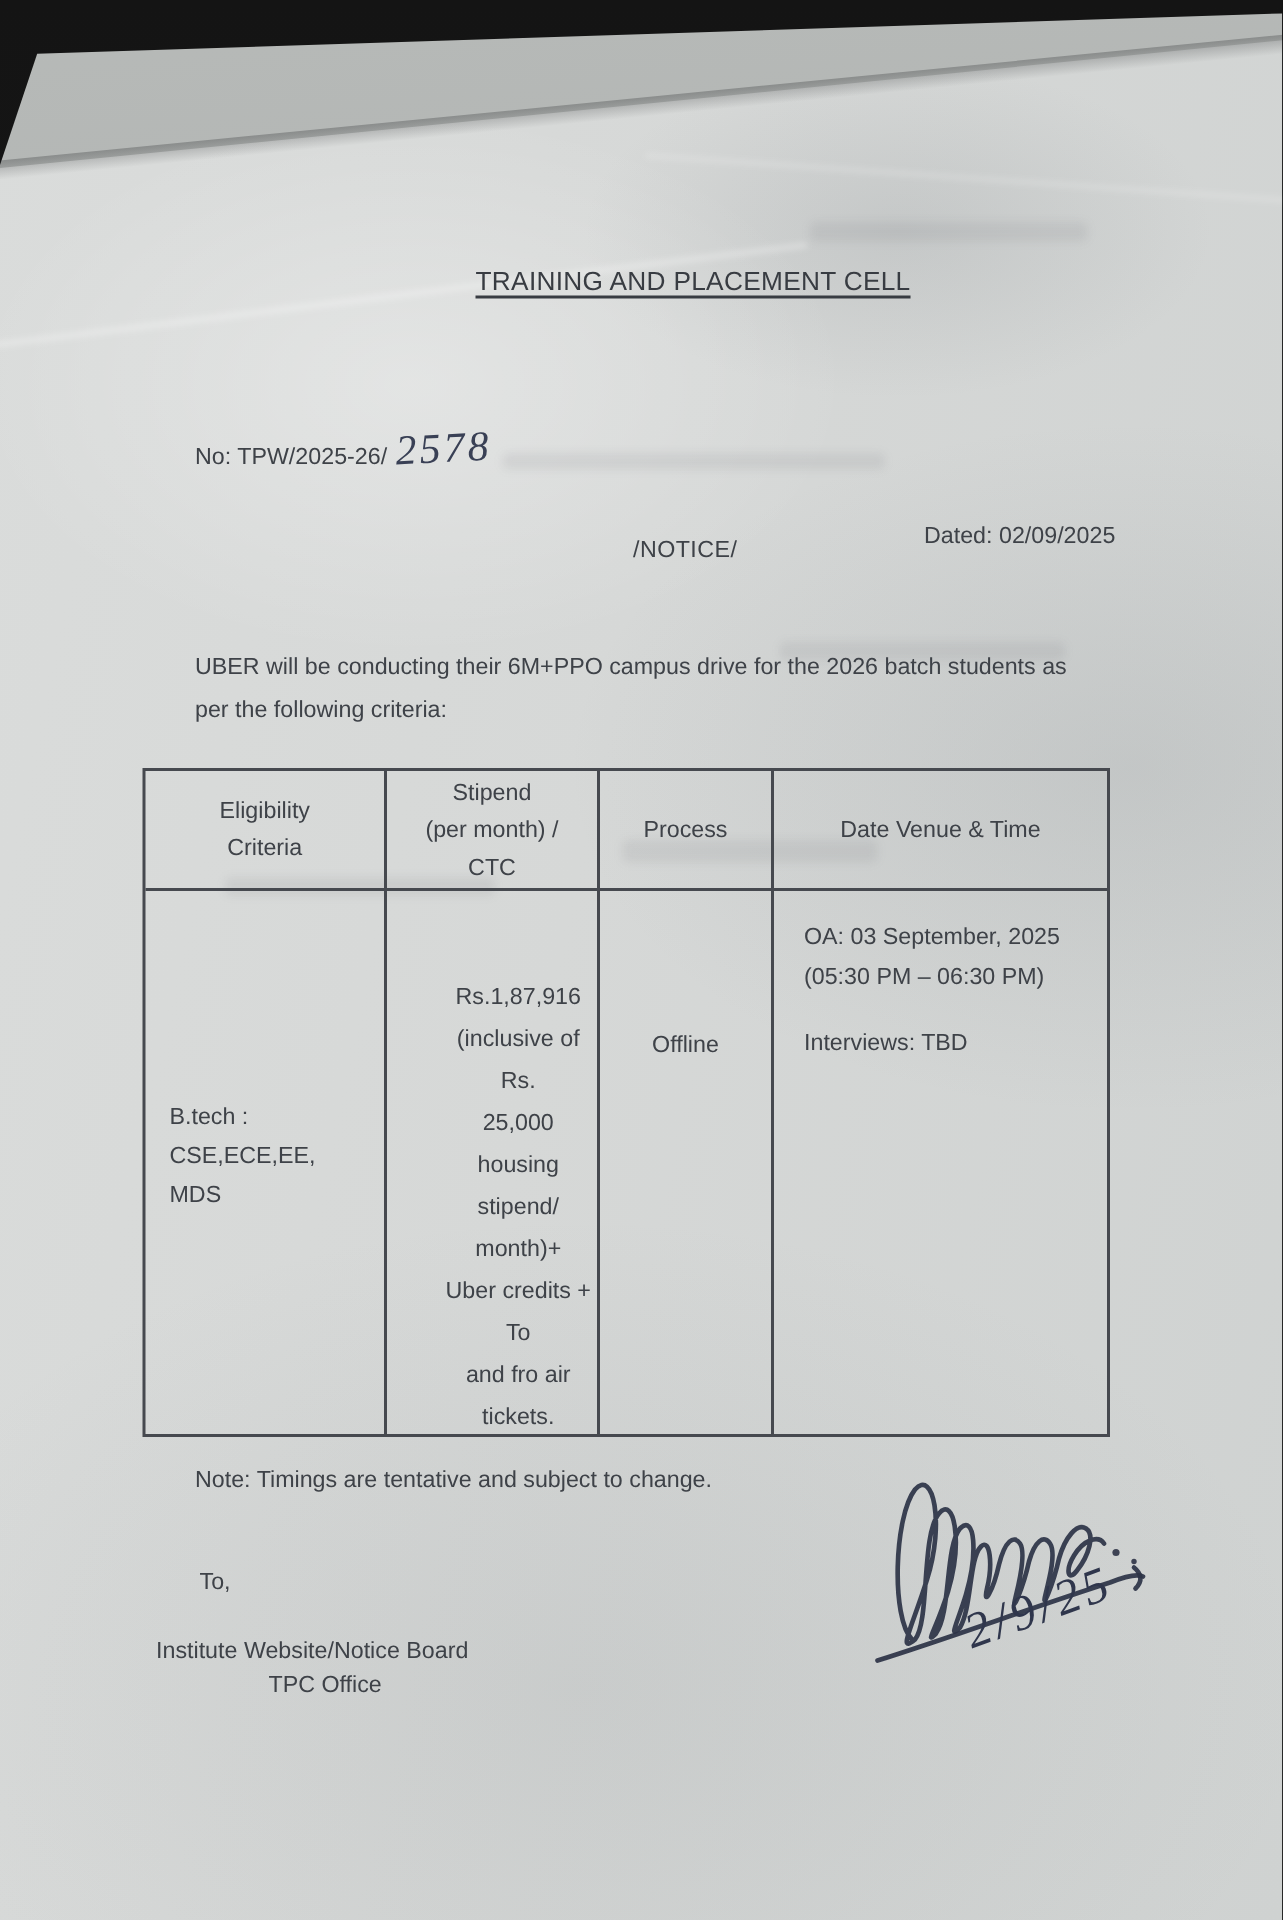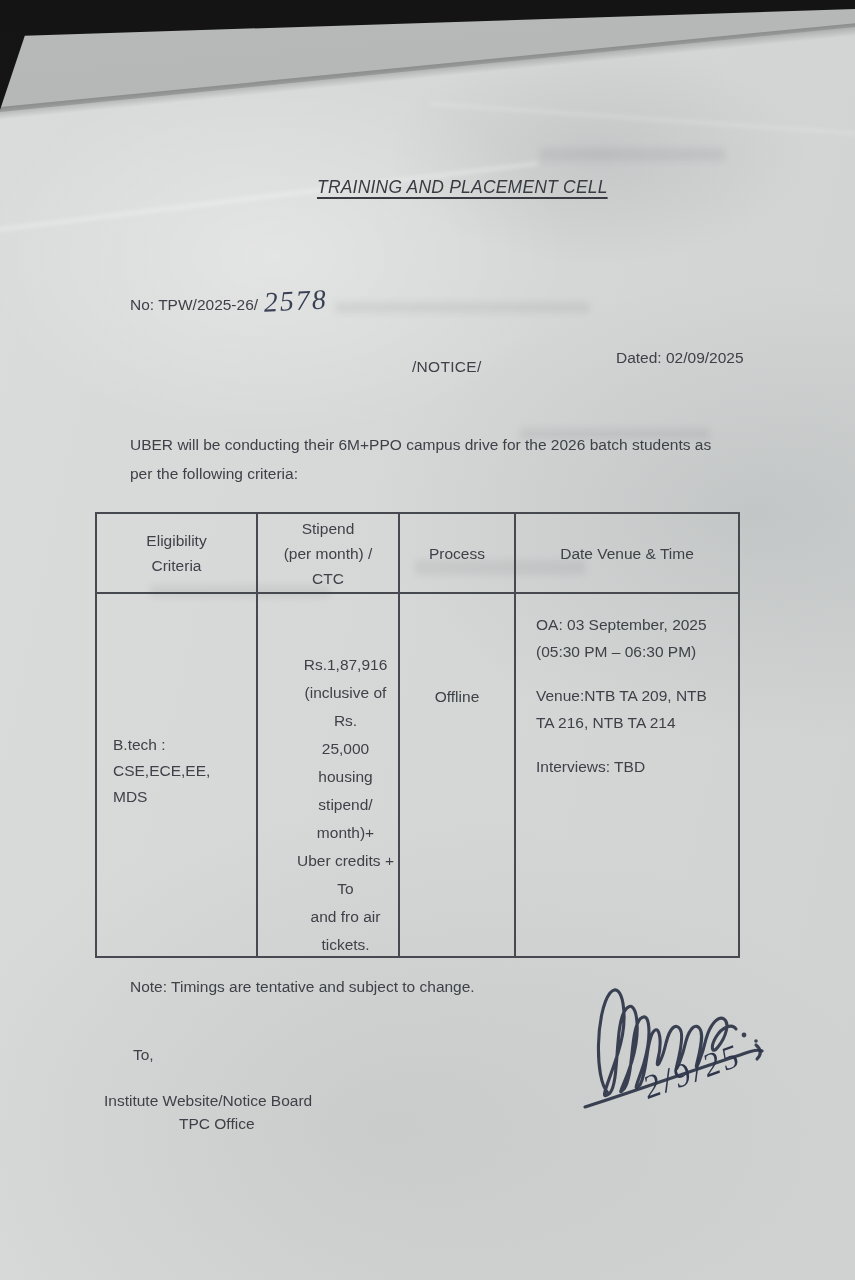--- a/index.html
+++ b/index.html
@@ -41,30 +41,30 @@
   .smudge.s1 { left:540px; top:148px; width:185px; height:13px; }
   .smudge.s2 { left:335px; top:302px; width:255px; height:11px; }
   .smudge.s3 { left:520px; top:428px; width:190px; height:12px; }
   .smudge.s4 { left:415px; top:560px; width:170px; height:15px; }
   .smudge.s5 { left:150px; top:585px; width:180px; height:12px; }
 
   .txt { position:absolute; color:#3e4248; font-size:15.5px; line-height:22px; }
   .pre { white-space:pre-line; }
   .doc-title {
     left:317px; top:176px; font-size:17.5px; letter-spacing:0.2px; color:#383c42;
-    text-decoration:underline; text-underline-offset:4px; text-decoration-thickness:1.5px;font-style:italic;
+    text-decoration:underline; text-underline-offset:4px; text-decoration-thickness:1.5px;
   }
   .ref-line { left:130px; top:294px; }
   .handwritten-no {
     display:inline-block; font-family:"Liberation Serif", serif; font-style:italic;
     font-size:28px; letter-spacing:2px; color:#394055;
     transform:rotate(-3deg) translateY(-5px); vertical-align:middle; margin-left:6px;
   }
   .dated { left:616px; top:317px;margin-top:30px; }
-  .notice-heading { left:412px; top:356px; letter-spacing:0.3px; }
+  .notice-heading { left:422px; top:356px; letter-spacing:0.3px; }
   .intro { left:130px; top:430px; width:582px; line-height:29px; margin:0; }
   .b { font-weight:normal; }
 
   .notice-table {
     position:absolute; left:95px; top:512px;
     display:grid; grid-template-columns:161px 142px 116px 222px; grid-template-rows:80px 362px;
     border:2px solid #46494f;
   }
   .cell { color:#3e4248; font-size:15.5px; box-sizing:border-box; }
   .cell.cr { border-right:2px solid #46494f; }
@@ -133,22 +133,20 @@
 (inclusive of Rs.
 25,000 housing
 stipend/ month)+
 Uber credits + To
 and fro air
 tickets.</div>
     <div class="cell cr td-process">Offline</div>
     <div class="cell td-sched">
       <p class="pre">OA:  03 September, 2025
 (05:30 PM – 06:30 PM)</p>
-      <p class="pre">Venue:NTB TA 209, NTB
-TA 216, NTB TA 214</p>
       <p class="pre">Interviews: TBD</p>
     </div>
   </div>
 
   <div class="txt note-line">
     <span class="b">Note:</span><span> Timings are tentative and subject to change.</span>
   </div>
 
   <div class="txt to-line">To,</div>
   <div class="txt dist-1">Institute Website/Notice Board</div>

